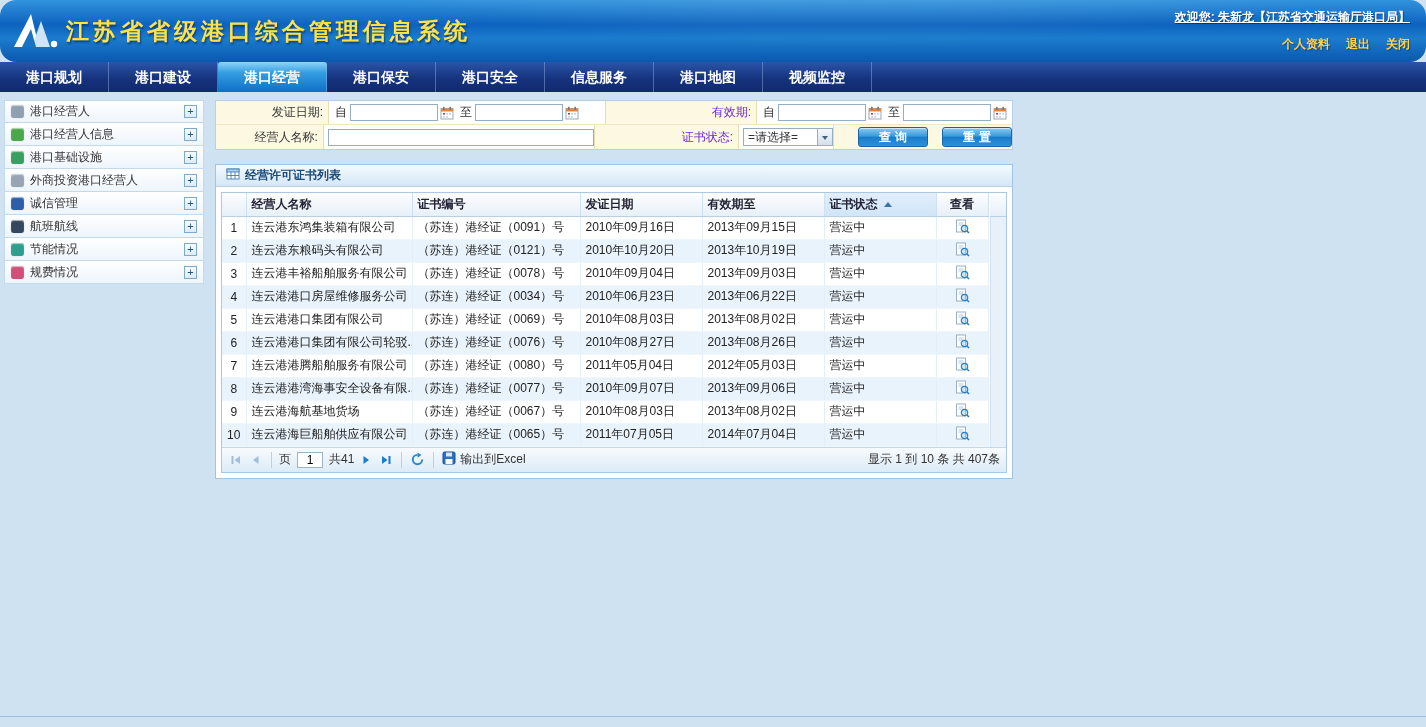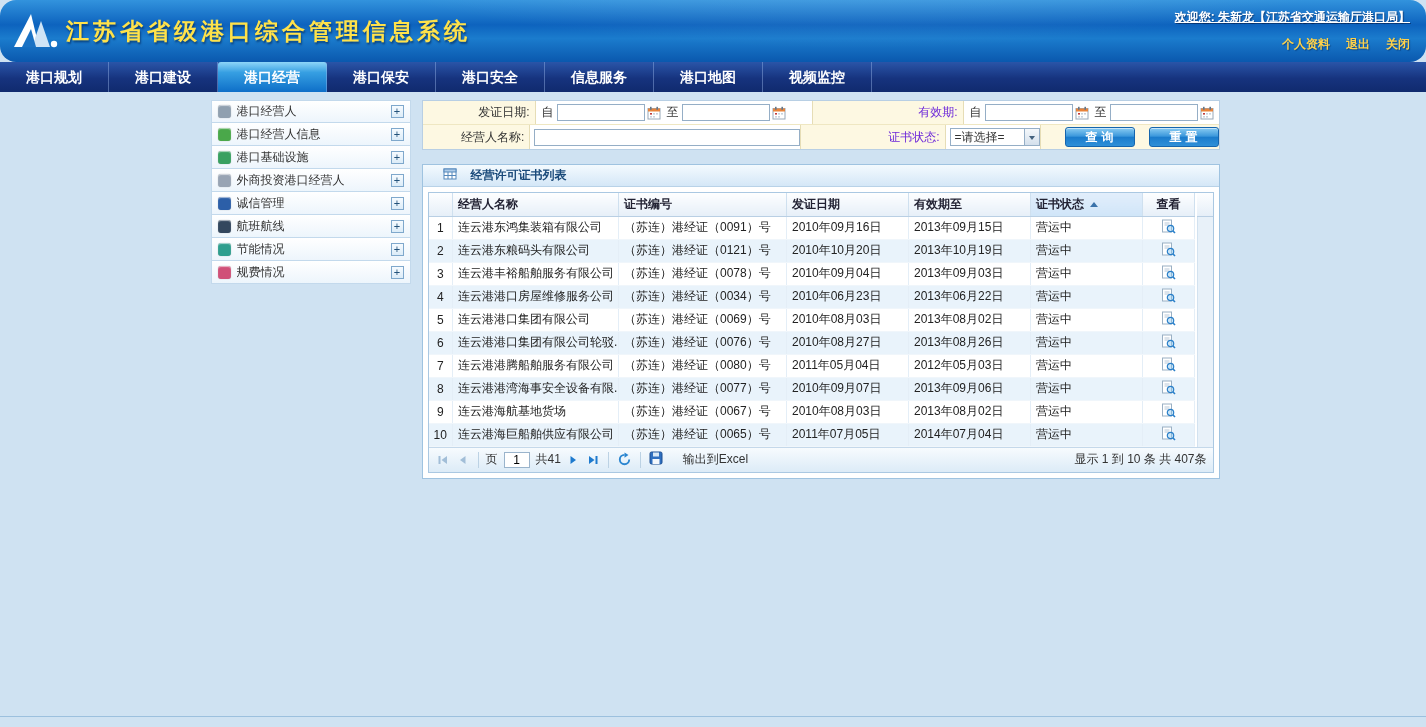--- a/index.html
+++ b/index.html
@@ -48,21 +48,21 @@
     width: 109px; line-height: 30px; text-align: center;
     color: #fff; font-size: 14px; font-weight: bold;
     border-right: 1px solid rgba(150,180,230,.45);
     cursor: pointer; white-space: nowrap;
   }
   .nav-tab.active {
     background: linear-gradient(180deg, #8ed5f8 0%, #369fe2 35%, #0e6fc8 100%);
     border-radius: 3px 3px 0 0;
   }
   
-  .content { display: flex; padding: 8px 0 0 4px; height: 635px; justify-content: center; }
+  .content { display: flex; padding: 8px 0 0 4px; height: 635px; }
   .sidebar { width: 200px; flex: 0 0 auto; }
   .side-item {
     height: 23px; display: flex; align-items: center;
     background: linear-gradient(180deg, #ffffff, #edf5fc);
     border: 1px solid #c3d9ec; border-top: none;
     padding: 0 4px; cursor: pointer;
   }
   .side-item:first-child { border-top: 1px solid #c3d9ec; }
   .side-icon { width: 13px; height: 13px; border-radius: 3px; margin: 0 6px 0 2px; flex: 0 0 auto; box-shadow: inset 0 1px 1px rgba(255,255,255,.6), 0 0 1px rgba(0,0,0,.35); }
   .side-label { flex: 1; color: #333; white-space: nowrap; overflow: hidden; }
@@ -111,21 +111,21 @@
     height: 20px; min-width: 70px; margin-left: 14px;
     background: linear-gradient(180deg, #8accf2 0%, #3c98dc 45%, #1b7ccc 52%, #2f90d8 100%);
     border: 1px solid #1565ae; border-radius: 3px;
     color: #fff; font-size: 12px; font-weight: bold; letter-spacing: 4px;
     cursor: pointer; box-shadow: inset 0 1px 0 rgba(255,255,255,.55);
     font-family: Liberation Mono, monospace; padding: 0 6px 0 10px;
   }
   
   .grid-panel { margin-top: 14px; border: 1px solid #9fc3e0; background: #fff; }
   .grid-title {
-    height: 22px; display: flex; align-items: center; gap: 14px; padding: 0 20px;
+    height: 22px; display: flex; align-items: center; gap: 5px; padding: 0 10px;
     background: linear-gradient(180deg, #f4fafe, #d4e7f7);
     border-bottom: 1px solid #b8d2e8;
     font-weight: bold; color: #1a4a7a;
   }
   .grid-wrap { margin: 5px; border: 1px solid #aac8e2; }
   .table-zone { position: relative; background: #fff; }
   table.grid { border-collapse: collapse; table-layout: fixed; width: 766px; }
   table.grid th {
     height: 23px; background: linear-gradient(180deg, #fdfeff, #e6eff8);
     border-right: 1px solid #cfe0ef; border-bottom: 1px solid #b9cfe4;
@@ -162,21 +162,21 @@
     height: 25px; display: flex; align-items: center; gap: 4px; padding: 0 6px;
     background: linear-gradient(180deg, #f7fbfe, #dcebf7);
     border-top: 1px solid #c4d8ea; font-size: 12px; color: #333;
   }
   .pgbtn { display: inline-flex; align-items: center; cursor: pointer; padding: 1px; }
   .sep { width: 1px; height: 16px; background: #bcd2e4; margin: 0 3px; }
   .page-input {
     width: 26px; height: 16px; border: 1px solid #9ab4cc; text-align: center;
     font-size: 12px; font-family: inherit; margin: 0 2px;
   }
-  .excel { gap: 20px; }
+  .excel { gap: 4px; }
   .summary { margin-left: auto; color: #333; }
   .bottom-edge { position: absolute; left: 0; top: 716px; width: 100%; height: 1px; background: #9cc0de; }
 </style>
 </head>
 <body>
 
 <div class="page">
 
   <header class="topbar">
     <div class="logo">

